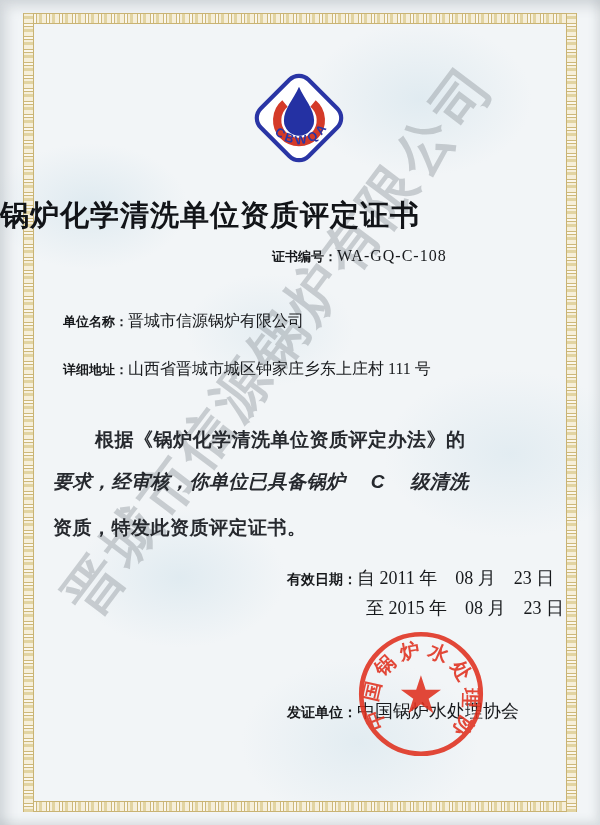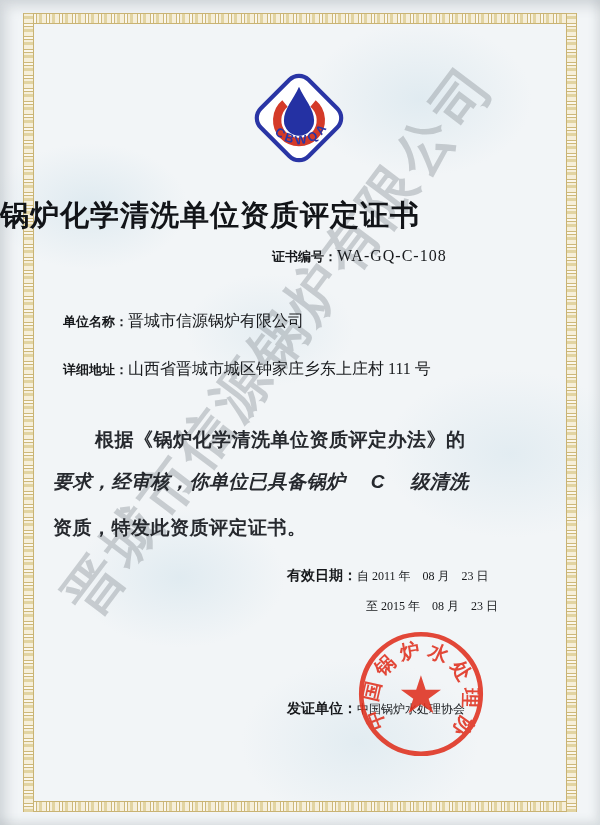--- a/index.html
+++ b/index.html
@@ -45,21 +45,21 @@
   .val{font-size:16px;}
   .certno{left:272px;top:247px;}
   .certno .val{font-family:"Liberation Serif","DejaVu Serif",serif;letter-spacing:1px;}
   .unit{left:63px;top:311px;}
   .addr{left:63px;top:359px;}
   .body-line{left:53px;width:474px;font-family:"Liberation Sans","DejaVu Sans",sans-serif;font-weight:600;font-size:19px;color:#26292e;letter-spacing:.5px;}
   .bl1{top:427px;padding-left:42px;}
   .bl2{top:469px;font-style:italic;}
   .bl3{top:507px;margin-top:8px;}
   .small .lbl{font-size:14px;}
-  .small .val{font-size:12px;}
+  .small .val{font-size:18px;}
   .valid1{left:287px;top:566px;}
   .valid2{left:366px;top:596px;text-align:right;}
   .issuer{left:287px;top:699px;}
   .issuedate{left:287px;top:727px;}
   .seal{left:351px;top:624px;width:140px;height:140px;opacity:.88;z-index:3;pointer-events:none;}
 </style>
 </head>
 <body>
 
 <div class="page">

